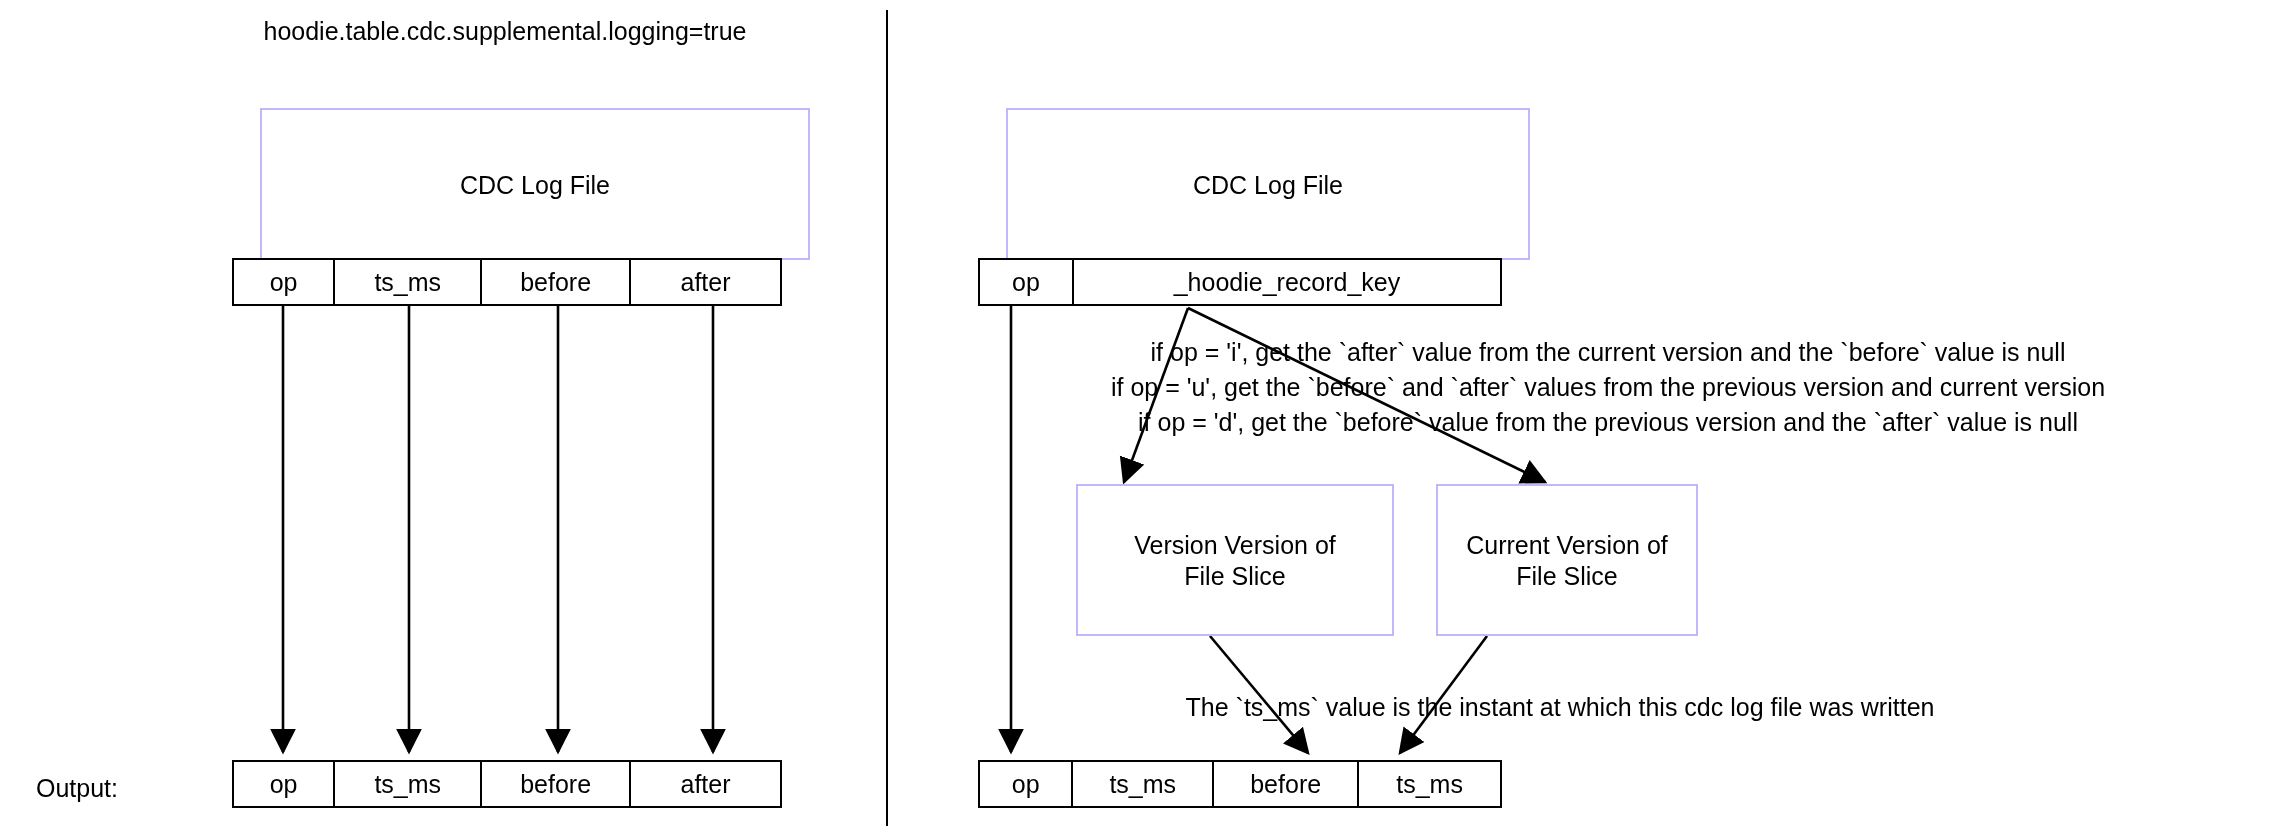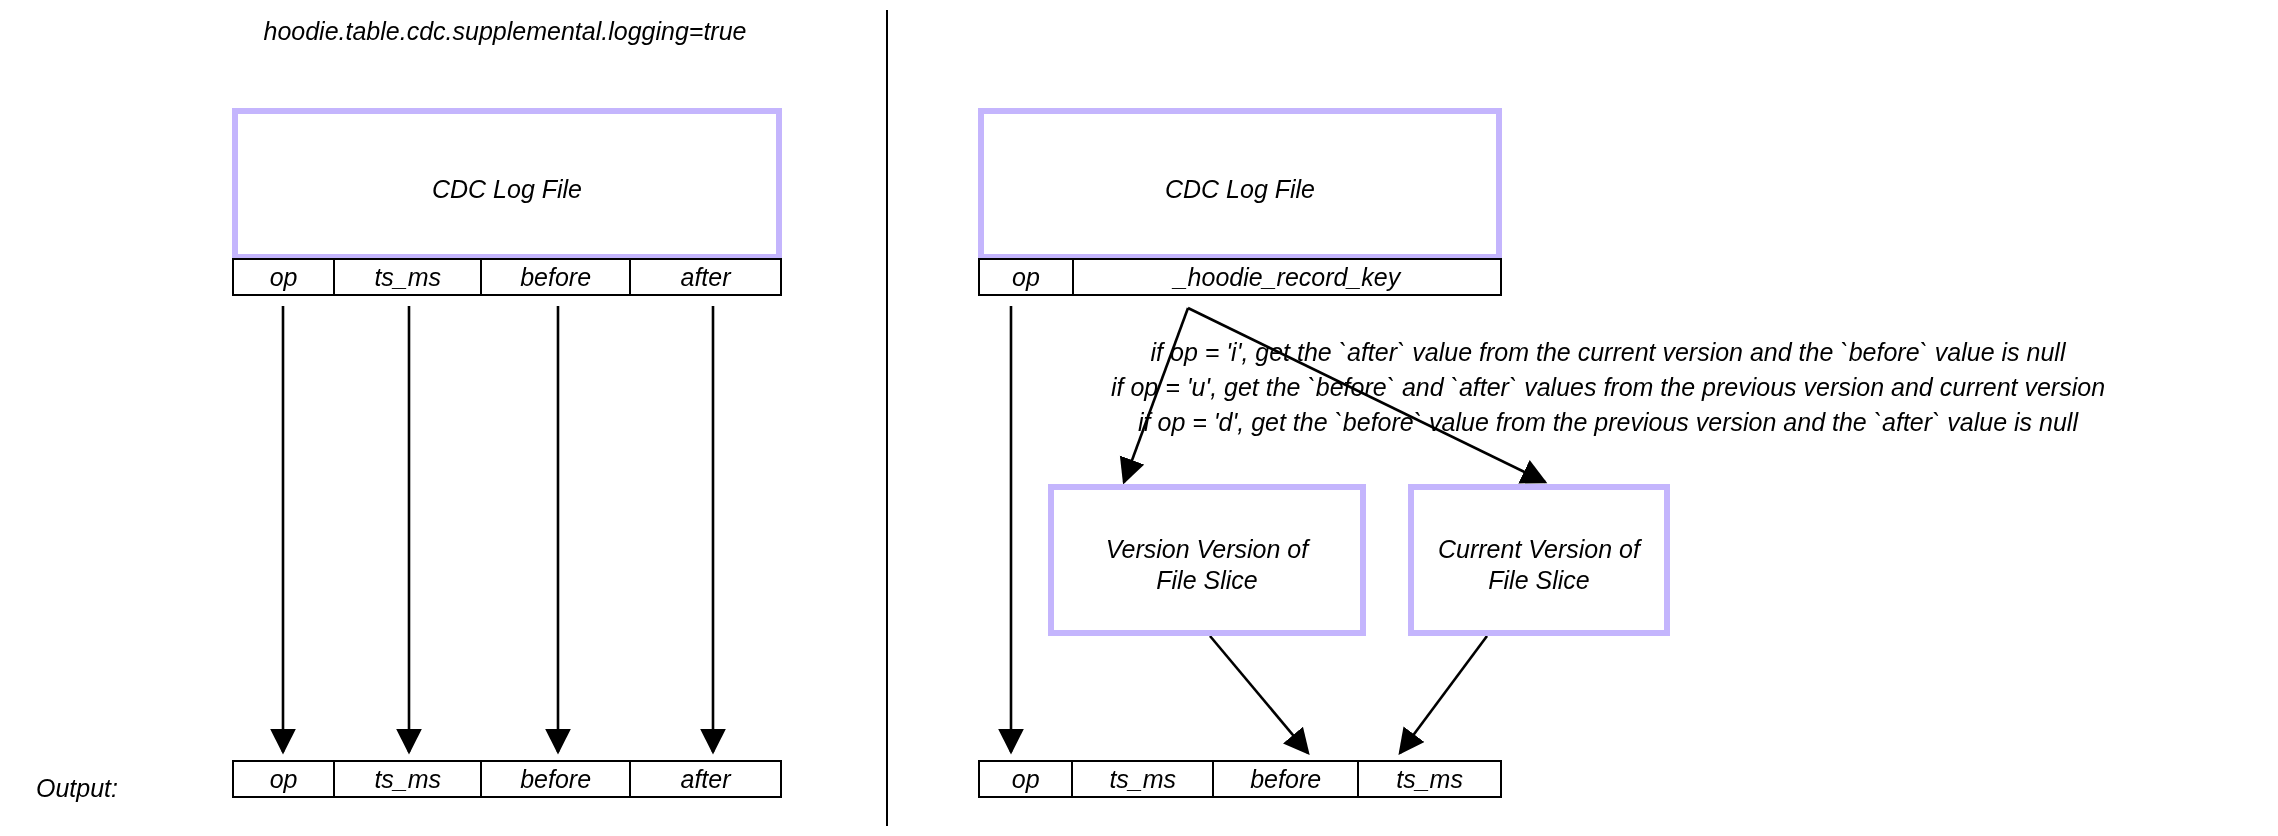--- a/index.html
+++ b/index.html
@@ -11,61 +11,62 @@
     font-family: "Liberation Sans", sans-serif;
     color: #000000;
   }
   #canvas {
     position: relative;
     width: 2278px;
     height: 836px;
     background: #ffffff;
     overflow: hidden;
   }
-  .abs { position: absolute; font-style: italic; }
+  .abs { position: absolute; }
 
   
   .panel-title {
     font-size: 25px;
     line-height: 30px;
     color: #000;
     white-space: nowrap;
     text-align: center;
   }
 
   
   .divider {
     background: #000;
     width: 2px;
   }
 
   
   .box {
     box-sizing: border-box;
-    border: 6px solid #c4b5fd;
+    border: 2px solid #c4b5fd;
     background: #fff;
+    margin-left: 28px;
   }
   .box-label {
     position: absolute;
     left: 0;
     right: 0;
     text-align: center;
     font-size: 25px;
     line-height: 31px;
     white-space: nowrap;
   }
   .box-label.two-line { white-space: normal; }
 
   
   .rowtable {
     box-sizing: border-box;
     display: flex;
     border: 2px solid #000;
     background: #fff;
-    height: 38px;
+    height: 48px;
   }
   .cell {
     box-sizing: border-box;
     display: flex;
     align-items: center;
     justify-content: center;
     font-size: 25px;
     line-height: 28px;
     border-right: 2px solid #000;
     height: 100%;
@@ -173,20 +174,21 @@
     </div>
   </div>
 
   <div class="abs box" style="left:1408px; top:484px; width:262px; height:152px;">
     <div class="box-label two-line" style="top:44px;">
       <span>Current Version of</span><br>
       <span>File Slice</span>
     </div>
   </div>
 
+  <div class="abs note" style="left:1060px; top:690px; width:1000px;">The `ts_ms` value is the instant at which this cdc log file was written</div>
 
   <div class="abs rowtable" style="left:978px; top:760px; width:524px;">
     <div class="cell" style="width:94px;">op</div>
     <div class="cell" style="width:142px;">ts_ms</div>
     <div class="cell" style="width:146px;">before</div>
     <div class="cell" style="width:142px;">ts_ms</div>
   </div>
 
 </div>
 

